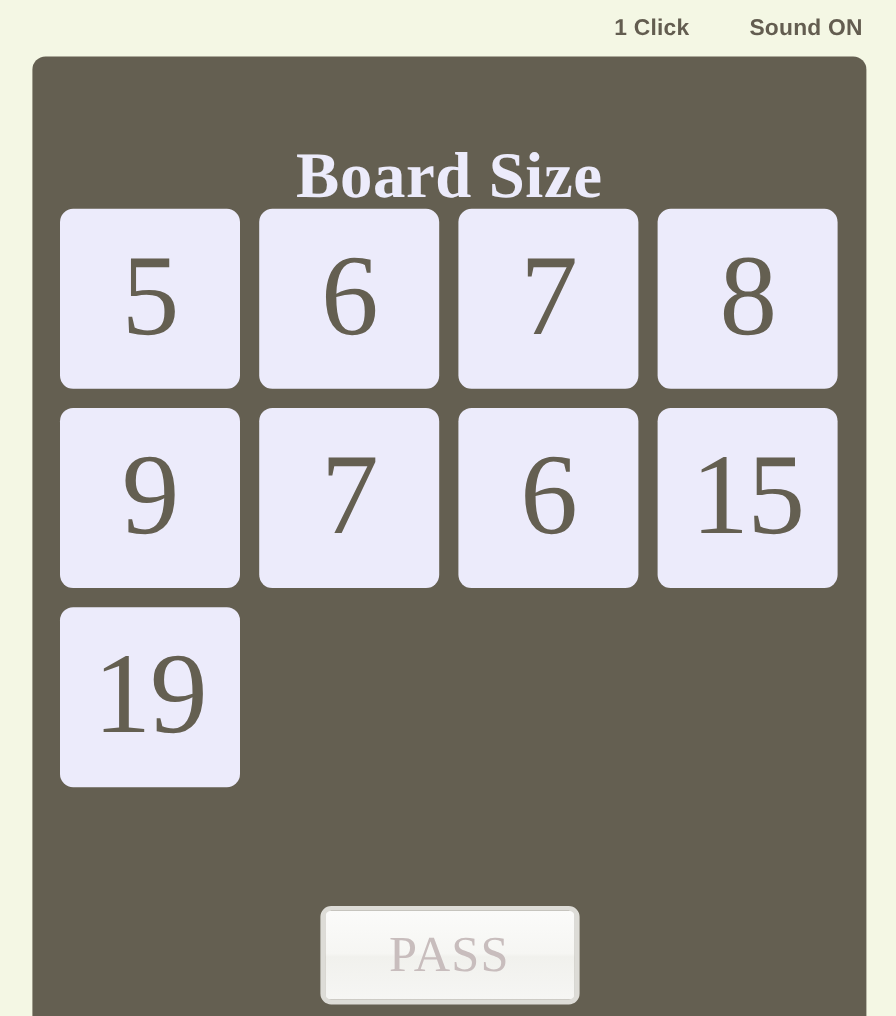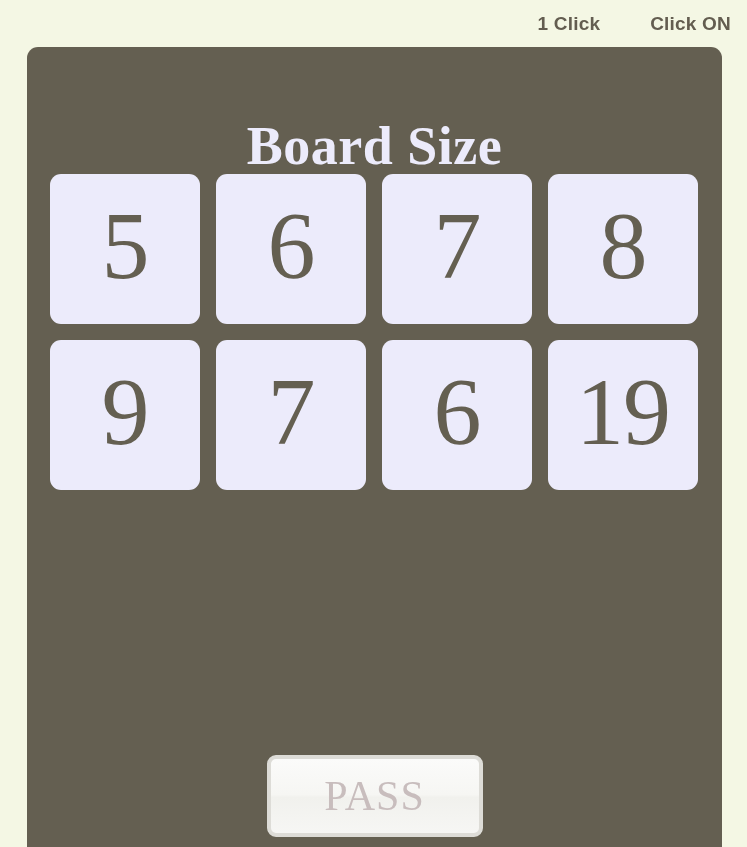--- a/index.html
+++ b/index.html
@@ -19,21 +19,21 @@
   
   .statusbar {
     position: absolute;
     left: 0;
     top: 0;
     width: 747px;
     height: 47px;
     display: flex;
     align-items: center;
     justify-content: flex-end;
-    padding-right: 16px;
+    padding-right: 28px;
     box-sizing: border-box;
   }
   .status-item {
     font-family: "Liberation Sans", sans-serif;
     font-size: 19px;
     font-weight: bold;
     color: #635d50;
     letter-spacing: 0.2px;
     margin-left: 50px;
     line-height: 1;
@@ -129,21 +129,21 @@
     color: #c8bdbd;
     letter-spacing: 1px;
     user-select: none;
   }
 </style>
 </head>
 <body>
 
 <div class="statusbar">
   <div class="status-item">1 Click</div>
-  <div class="status-item">Click ON</div>
+  <div class="status-item">Sound ON</div>
 </div>
 
 <div class="panel">
 
   <div class="panel-title">Board Size</div>
 
   <div class="grid">
     <div class="tile">
       <span class="tile-label">5</span>
     </div>
@@ -159,20 +159,23 @@
     <div class="tile">
       <span class="tile-label">9</span>
     </div>
     <div class="tile">
       <span class="tile-label">7</span>
     </div>
     <div class="tile">
       <span class="tile-label">6</span>
     </div>
     <div class="tile">
+      <span class="tile-label">15</span>
+    </div>
+    <div class="tile">
       <span class="tile-label">19</span>
     </div>
   </div>
 
 </div>
 
 <div class="actions">
   <div class="action-btn">
     <span class="action-label">PASS</span>
   </div>

